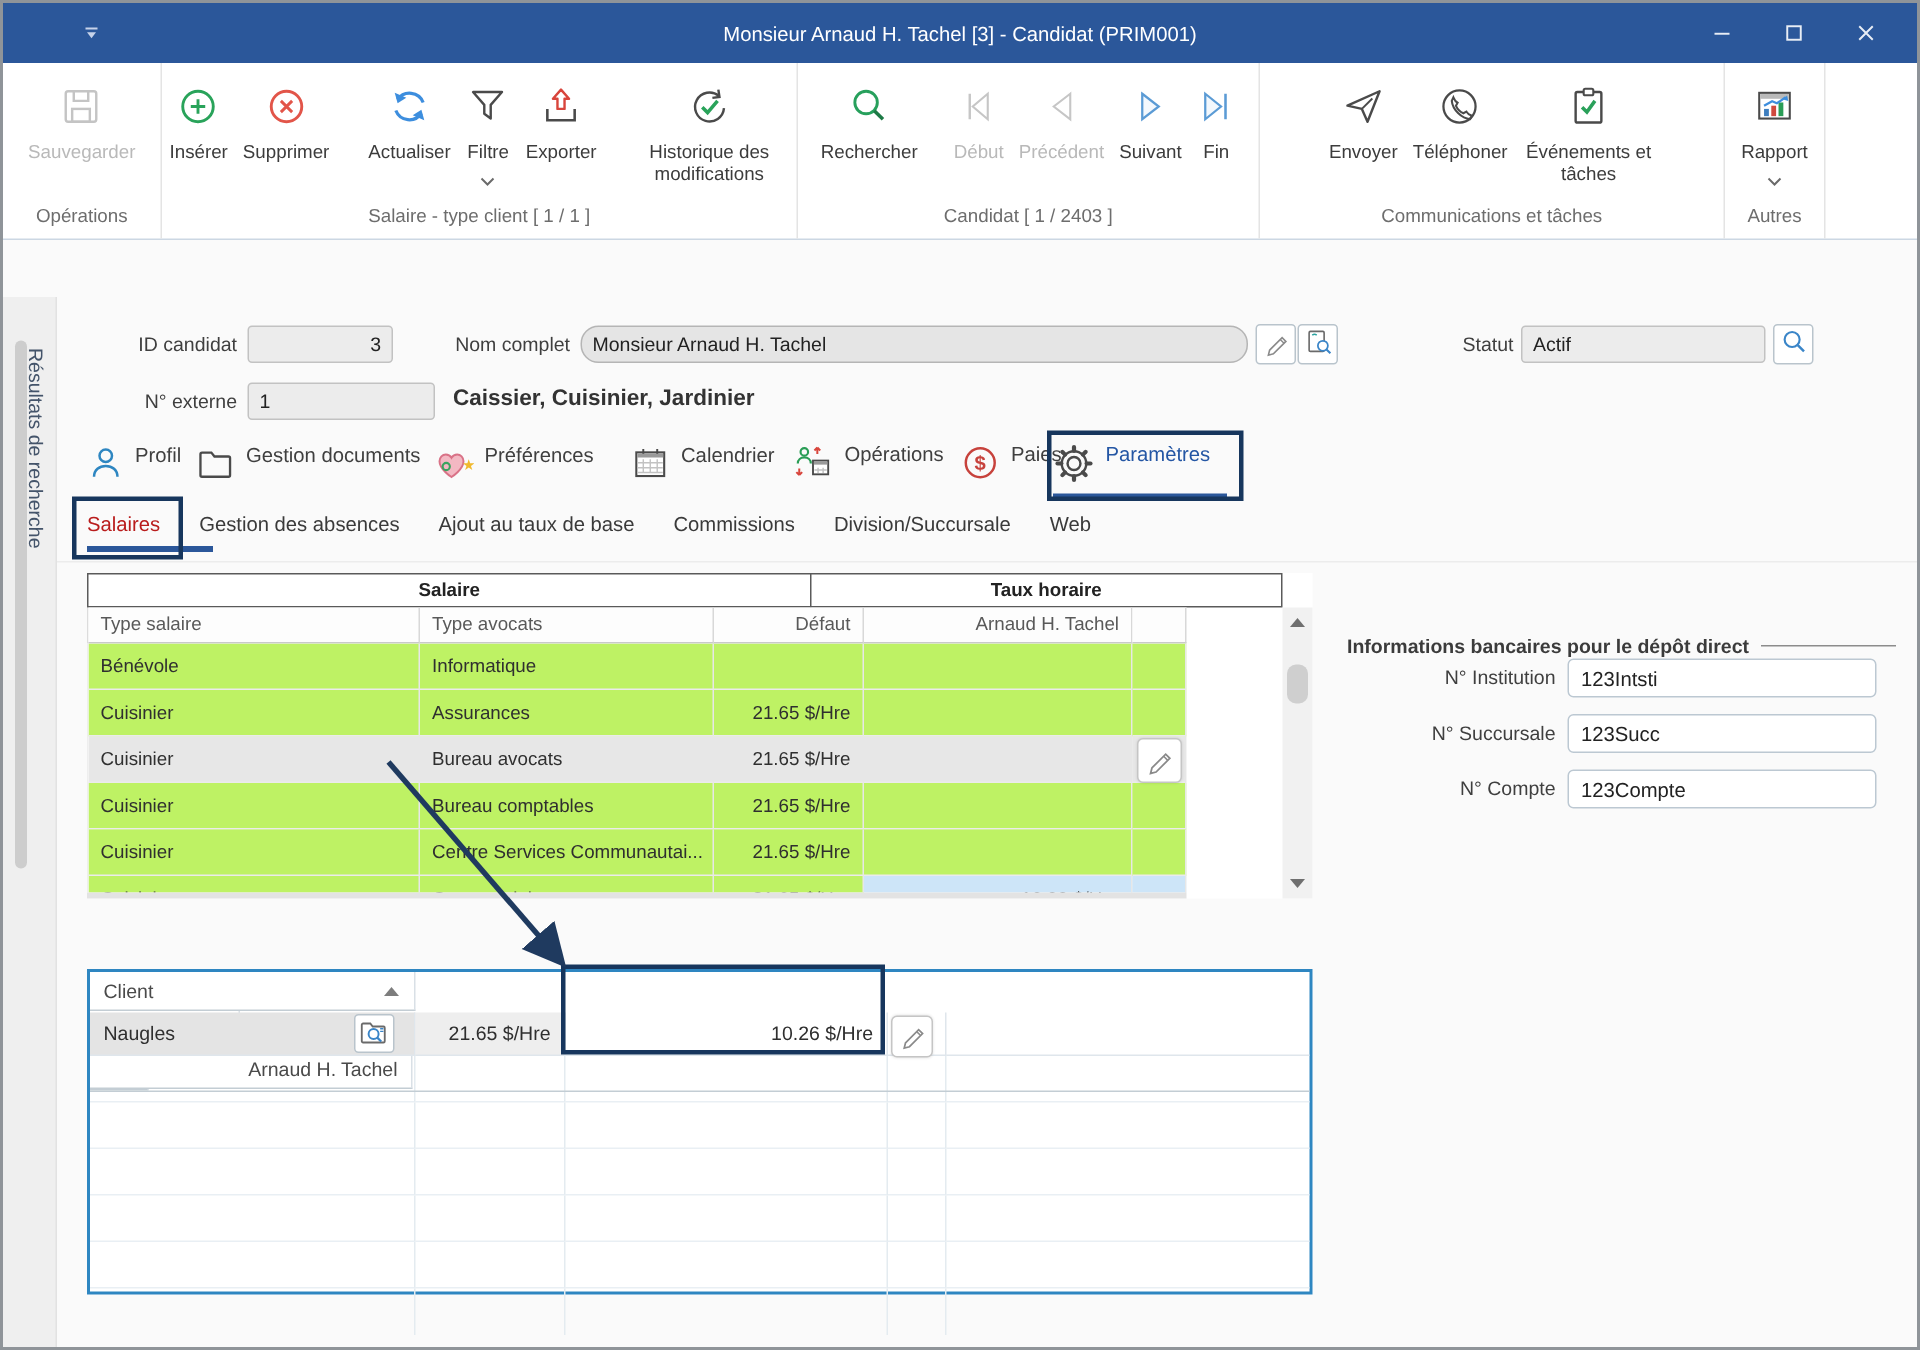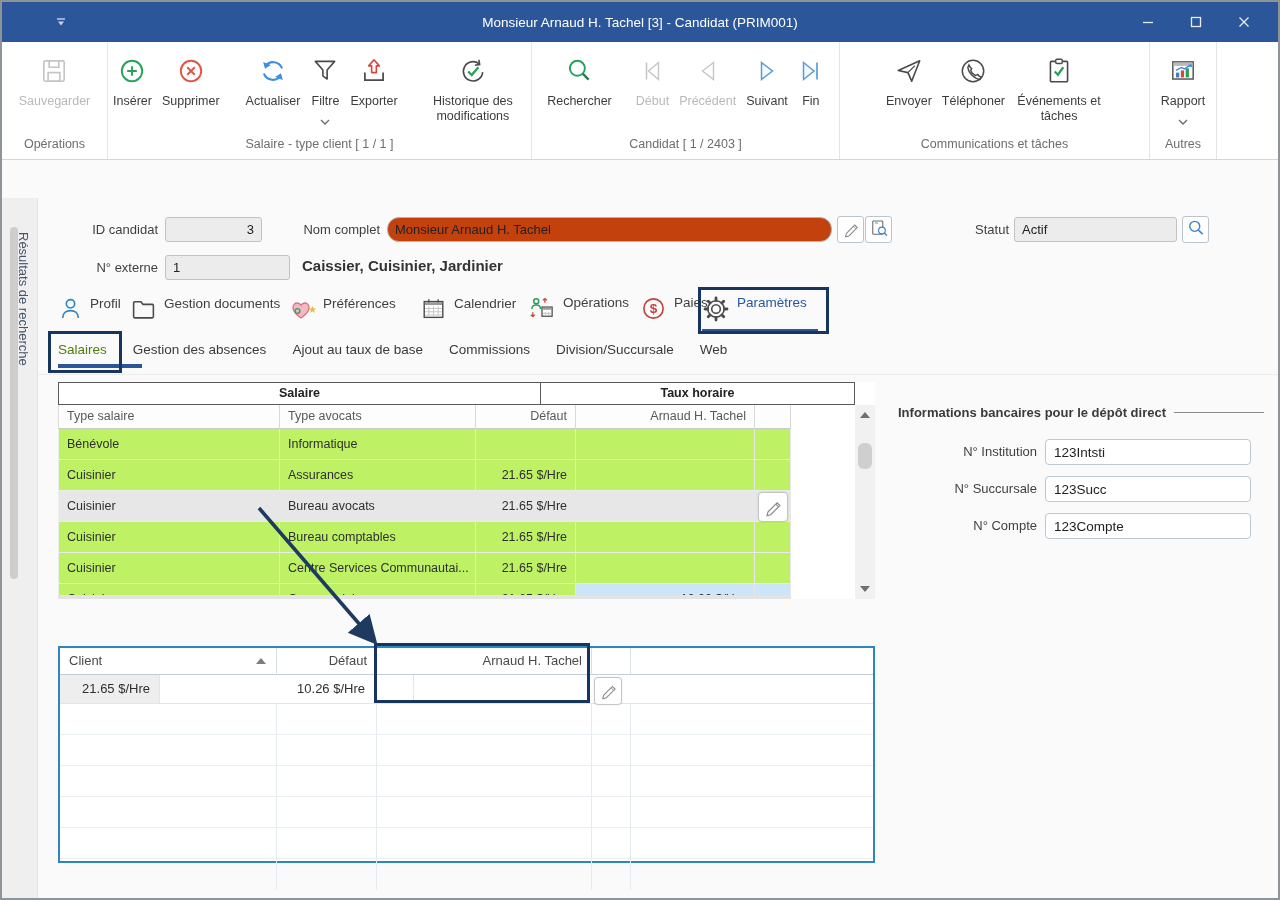--- a/index.html
+++ b/index.html
@@ -38,32 +38,32 @@
   
   .main { position:absolute; top:196px; left:0; right:0; bottom:0; background:#fafafa; }
 
   .side-tab { position:absolute; left:0; top:0; bottom:0; width:36px; background:#efefef; border-right:1px solid #e2e2e2; }
   .side-grip { position:absolute; left:8px; top:29px; width:8px; height:352px; background:#cdcdcd; border-radius:4px; }
   .side-label { position:absolute; left:14px; top:34px; writing-mode:vertical-rl; font-size:13px; color:#44546a; white-space:nowrap; }
 
   .flabel { position:absolute; font-size:13px; color:#3f3f3f; text-align:right; }
   .tin { position:absolute; height:25px; border:1px solid #c2c2c2; border-radius:3px; font-family:"Liberation Sans",sans-serif; font-size:13px; color:#222; padding:0 7px; outline:none; }
   .tin.gray { background:#ececec; }
-  .tin.white { background:#c2410c; border-color:#b5b5b5;border-radius:12px; }
+  .tin.white { background:#e5e5e5; border-color:#b5b5b5;border-radius:12px; }
   .tin.num { text-align:right; }
   .sq-btn { position:absolute; width:27px; height:27px; background:#ffffff; border:1px solid #b9c4cc; border-radius:3px; display:flex; align-items:center; justify-content:center; padding:0; }
   .roles { position:absolute; font-size:15px; font-weight:bold; color:#333; }
 
   .rtabs { position:absolute; left:56px; top:92px; height:40px; display:flex; align-items:center; }
   .rtab { display:flex; align-items:flex-start; gap:7px; font-size:13.5px; color:#3f3f3f; }
   .rtab.active .rtab-label { color:#2456a4; }
   .tab-underline { position:absolute; height:4px; background:#2b579a; }
 
   .stabs { position:absolute; left:56px; top:144px; display:flex; gap:26px; font-size:13.5px; color:#3a3a3a; }
-  .stab.active { color:#4d7c0f; }
+  .stab.active { color:#b91c1c; }
   .strip-line { position:absolute; left:36px; right:0; top:176px; border-top:1px solid #ececec; }
 
   
   .sal-table { position:absolute; left:56px; top:184px; width:817px; height:217px; background:#fff; }
   .sg-row { display:flex; height:23px; }
   .sg-cell { border:1px solid #5a5a5a; background:#fff; font-size:12.5px; font-weight:bold; color:#222; text-align:center; line-height:21px; }
   .sg-cell + .sg-cell { margin-left:-1px; }
   .hd-row { display:flex; height:24px; border-left:1px solid #dcdcdc; }
   .hd-cell { border-right:1px solid #d8d8d8; border-bottom:1px solid #c9c9c9; font-size:12.5px; color:#595959; line-height:23px; padding:0 8px; background:#fdfdfd; }
   .sal-body { position:absolute; left:0; top:47px; width:733px; height:166px; overflow:hidden; border-left:1px solid #eee; }
@@ -76,28 +76,28 @@
   .bt-col-a{width:217px;} .bt-col-b{width:100px;} .bt-col-c{width:215px;} .bt-col-d{width:39px;} .bt-col-e{flex:1;}
   .edit-btn { position:absolute; width:30px; height:30px; background:#fff; border:1px solid #c5c5c5; border-radius:4px; display:flex; align-items:center; justify-content:center; box-shadow:0 0 2px rgba(0,0,0,.12); padding:0; }
   .vscroll { position:absolute; left:797px; top:23px; width:20px; bottom:0; background:#f1f1f1; }
   .vs-arrow { position:absolute; left:0; width:20px; height:16px; display:flex; align-items:center; justify-content:center; }
   .tri-up { width:0; height:0; border-left:5px solid transparent; border-right:5px solid transparent; border-bottom:6px solid #6f6f6f; }
   .tri-down { width:0; height:0; border-left:5px solid transparent; border-right:5px solid transparent; border-top:6px solid #6f6f6f; }
   .vs-thumb { position:absolute; left:3px; top:38px; width:14px; height:26px; background:#cfcfcf; border-radius:6px; }
   .hscroll-hint { position:absolute; left:0; bottom:0; width:733px; height:4px; background:#e3e3e3; }
 
   
-  .bank-title-row { position:absolute; left:896px; top:207px; width:366px; display:flex; align-items:center; gap:8px; }
+  .bank-title-row { position:absolute; left:896px; top:225px; width:366px; display:flex; align-items:center; gap:8px; }
   .bank-title { font-size:13px; font-weight:bold; color:#3b3b3b; white-space:nowrap; }
   .bank-rule { flex:1; height:1px; background:#8c8c8c; }
   .bank-input { position:absolute; left:1043px; width:206px; height:26px; background:#fff; border:1px solid #bcc8d2; border-radius:4px; font-family:"Liberation Sans",sans-serif; font-size:13.5px; color:#222; padding:0 8px; outline:none; }
 
   
   .cli-table { position:absolute; left:56px; top:448px; width:817px; height:217px; background:#fff; border:2px solid #2e86c1; }
-  .c-hd { display:flex; height:27px; }
+  .c-hd { display:flex; height:27px;flex-direction:column; }
   .c-hd-cell { position:relative; border-right:1px solid #d9e0e6; border-bottom:1px solid #c3cdd4; font-size:13px; color:#4a4a4a; line-height:25px; padding:0 9px; }
   .c-hd-cell.num { text-align:right; }
   .sort-asc { position:absolute; right:10px; top:10px; width:0; height:0; border-left:5px solid transparent; border-right:5px solid transparent; border-bottom:6px solid #7d7d7d; }
   .c-row1 { display:flex; height:29px; }
   .c-cell { position:relative; border-right:1px solid #dfe6ec; border-bottom:1px solid #dfe6ec; font-size:13px; color:#2f2f2f; line-height:28px; padding:0 9px; }
   .c-cell.num { text-align:right; }
   .c-empty { display:flex; height:31px; }
   .c-ecell { border-right:1px solid #e4ebf0; border-bottom:1px solid #e9eff4; }
 
   
@@ -541,20 +541,31 @@
 
     <div class="cli-table">
       <div class="c-hd">
         <div class="c-hd-cell bt-col-a"><span>Client</span><span class="sort-asc"></span></div>
         <div class="c-hd-cell bt-col-b num">Défaut</div>
         <div class="c-hd-cell bt-col-c num">Arnaud H. Tachel</div>
         <div class="c-hd-cell bt-col-d"></div>
         <div class="c-hd-cell bt-col-e" style="border-right:none"></div>
       </div>
       <div class="c-row1">
+        <div class="c-cell bt-col-a" style="background:#e4e4e4">
+          <span>Naugles</span>
+          <button class="sq-btn" style="left:176px;top:1px;width:27px;height:26px">
+            <span><svg width="21" height="20" viewBox="0 0 24 22" fill="none">
+                  <path d="M2.5 18V5.5a1 1 0 0 1 1-1h5.5l1.8 2.3H19a1 1 0 0 1 1 1V18a1 1 0 0 1-1 1h-15.5a1 1 0 0 1-1-1z" stroke="#6a6a6a" stroke-width="1.4" fill="#fff"></path>
+                  <circle cx="11.5" cy="12.5" r="3.8" stroke="#3a85c8" stroke-width="1.5" fill="#fff"></circle>
+                  <line x1="14.3" y1="15.3" x2="17.3" y2="18.3" stroke="#3a85c8" stroke-width="1.7"></line>
+                  <path d="M16.5 8.5h2.5M16.5 10.5h2.5" stroke="#3a85c8" stroke-width="1"></path>
+                </svg></span>
+          </button>
+        </div>
         <div class="c-cell bt-col-b num" style="background:#eeeeee">21.65 $/Hre</div>
         <div class="c-cell bt-col-c num">10.26 $/Hre</div>
         <div class="c-cell bt-col-d"></div>
         <div class="c-cell bt-col-e" style="border-right:none"></div>
       </div>
       <div class="c-empty">
           <div class="c-ecell bt-col-a"></div>
           <div class="c-ecell bt-col-b"></div>
           <div class="c-ecell bt-col-c"></div>
           <div class="c-ecell bt-col-d"></div>

